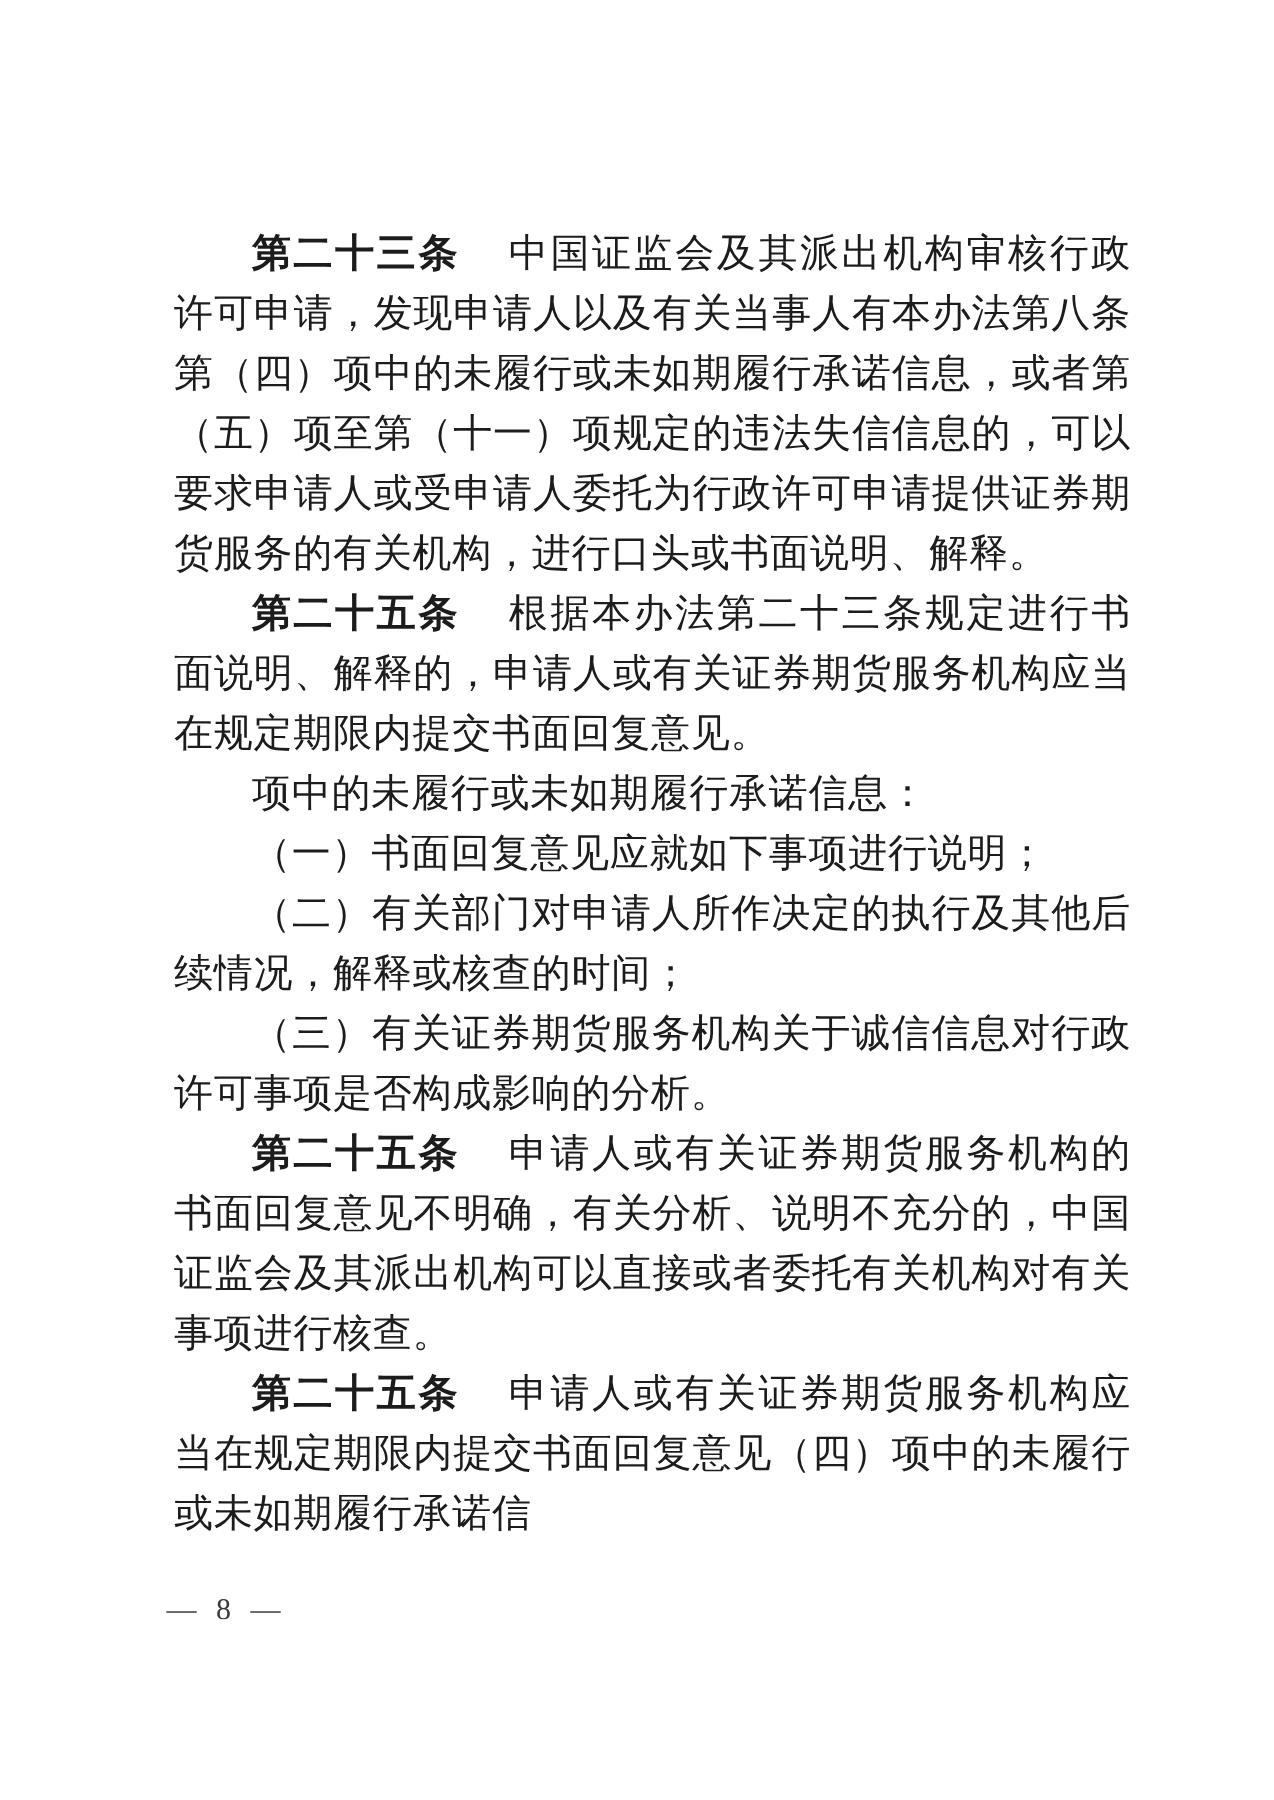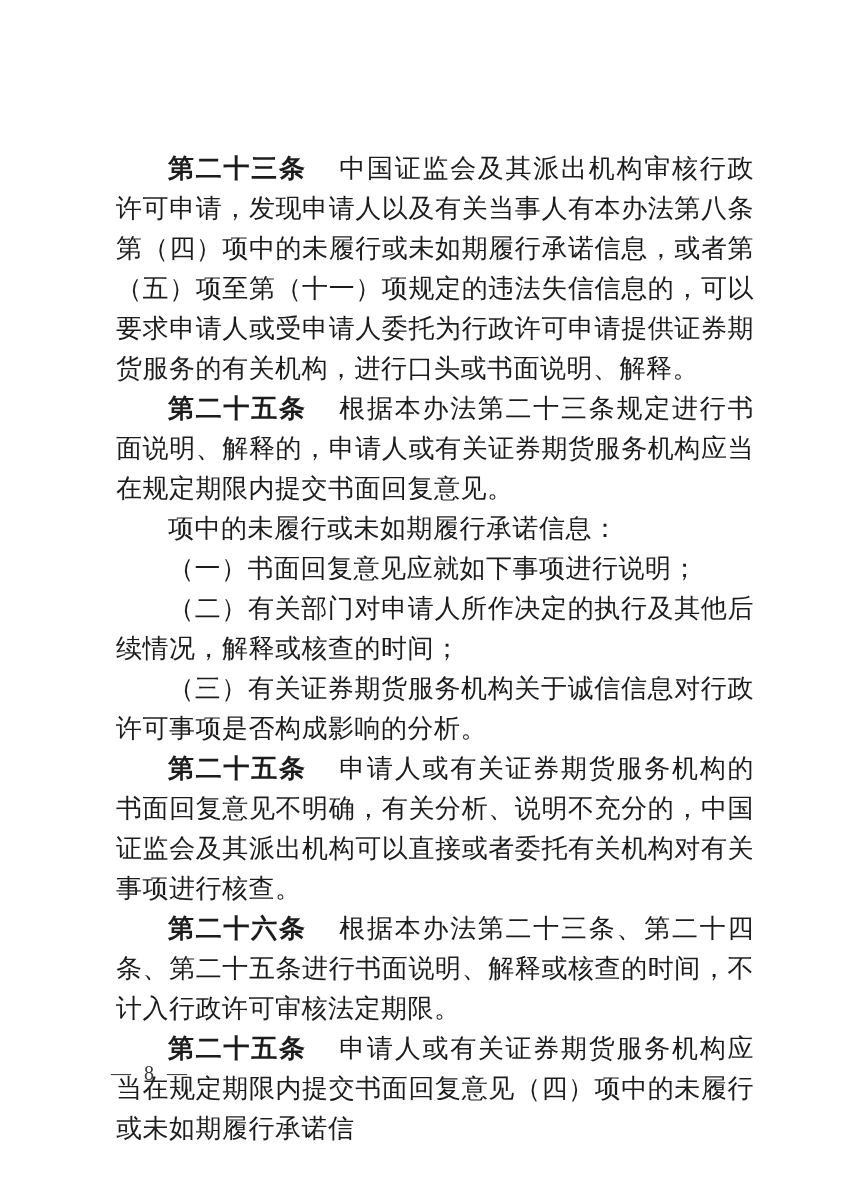--- a/index.html
+++ b/index.html
@@ -71,21 +71,20 @@
     <p class="para"><span>项中的未履行或未如期履行承诺信息：</span></p>
 
     <p class="para"><span>（一）书面回复意见应就如下事项进行说明；</span></p>
 
     <p class="para"><span>（二）有关部门对申请人所作决定的执行及其他后续情况，解释或核查的时间；</span></p>
 
     <p class="para"><span>（三）有关证券期货服务机构关于诚信信息对行政许可事项是否构成影响的分析。</span></p>
 
     <p class="para"><span class="art">第二十五条</span><span>申请人或有关证券期货服务机构的书面回复意见不明确，有关分析、说明不充分的，中国证监会及其派出机构可以直接或者委托有关机构对有关事项进行核查。</span></p>
 
-    <p class="para"><span class="art">第二十六条</span><span>根据本办法第二十三条、第二十四条、第二十五条进行书面说明、解释或核查的时间，不计入行政许可审核法定期限。</span></p>
 
     <p class="para"><span class="art">第二十五条</span><span>申请人或有关证券期货服务机构应当在规定期限内提交书面回复意见（四）项中的未履行或未如期履行承诺信</span></p>
 
   </div>
 
   <div class="footer">— 8 —</div>
 
 </div>
 
 </body></html>

